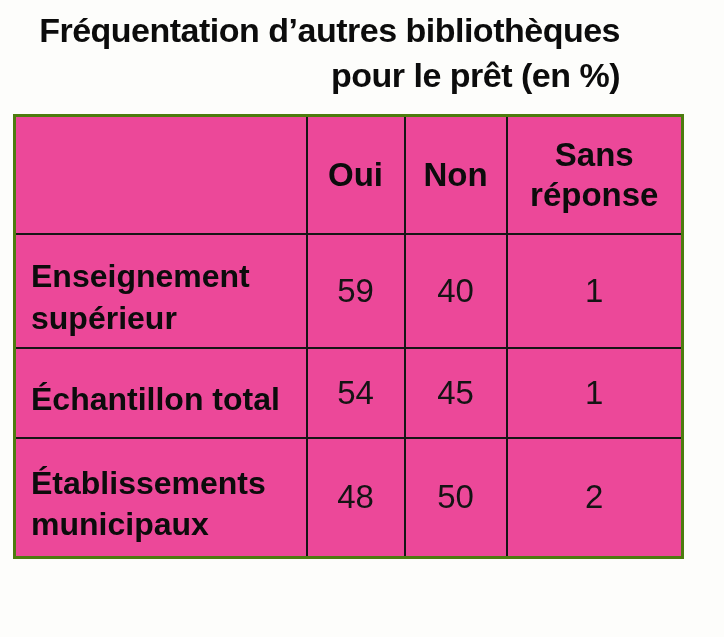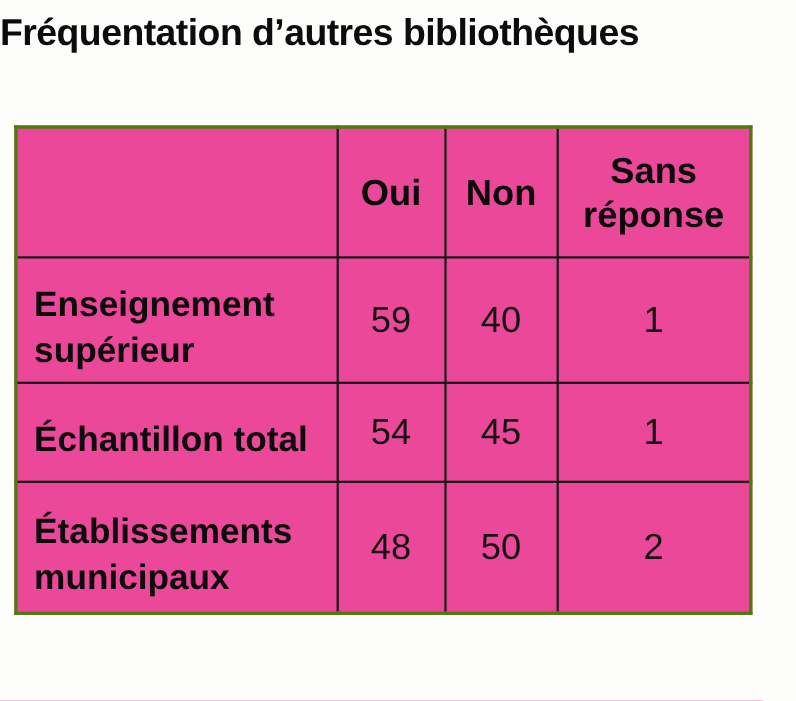--- a/index.html
+++ b/index.html
@@ -14,21 +14,21 @@
     color: #111111;
     font-family: "Liberation Sans", sans-serif;
     overflow: hidden;
   }
   .title {
     position: absolute;
     top: 8px;
     left: 0;
     width: 620px;
     margin: 0;
-    text-align: left;
+    text-align: right;
     font-size: 34px;
     font-weight: 700;
     line-height: 1.32;
     letter-spacing: -0.5px;
     color: #0c0c0c;
   }
   .title-line { display: block; }
 
   table.data-table {
     position: absolute;
@@ -76,20 +76,21 @@
     color: #141414;
   }
 </style>
 </head>
 <body>
 
 <div class="page">
 
   <h1 class="title">
     <span class="title-line">Fréquentation d’autres bibliothèques</span>
+    <span class="title-line">pour le prêt (en %)</span>
   </h1>
 
   <table class="data-table">
     <colgroup>
       <col style="width:292px">
       <col style="width:98px">
       <col style="width:102px">
       <col style="width:176px">
     </colgroup>
     <thead>

